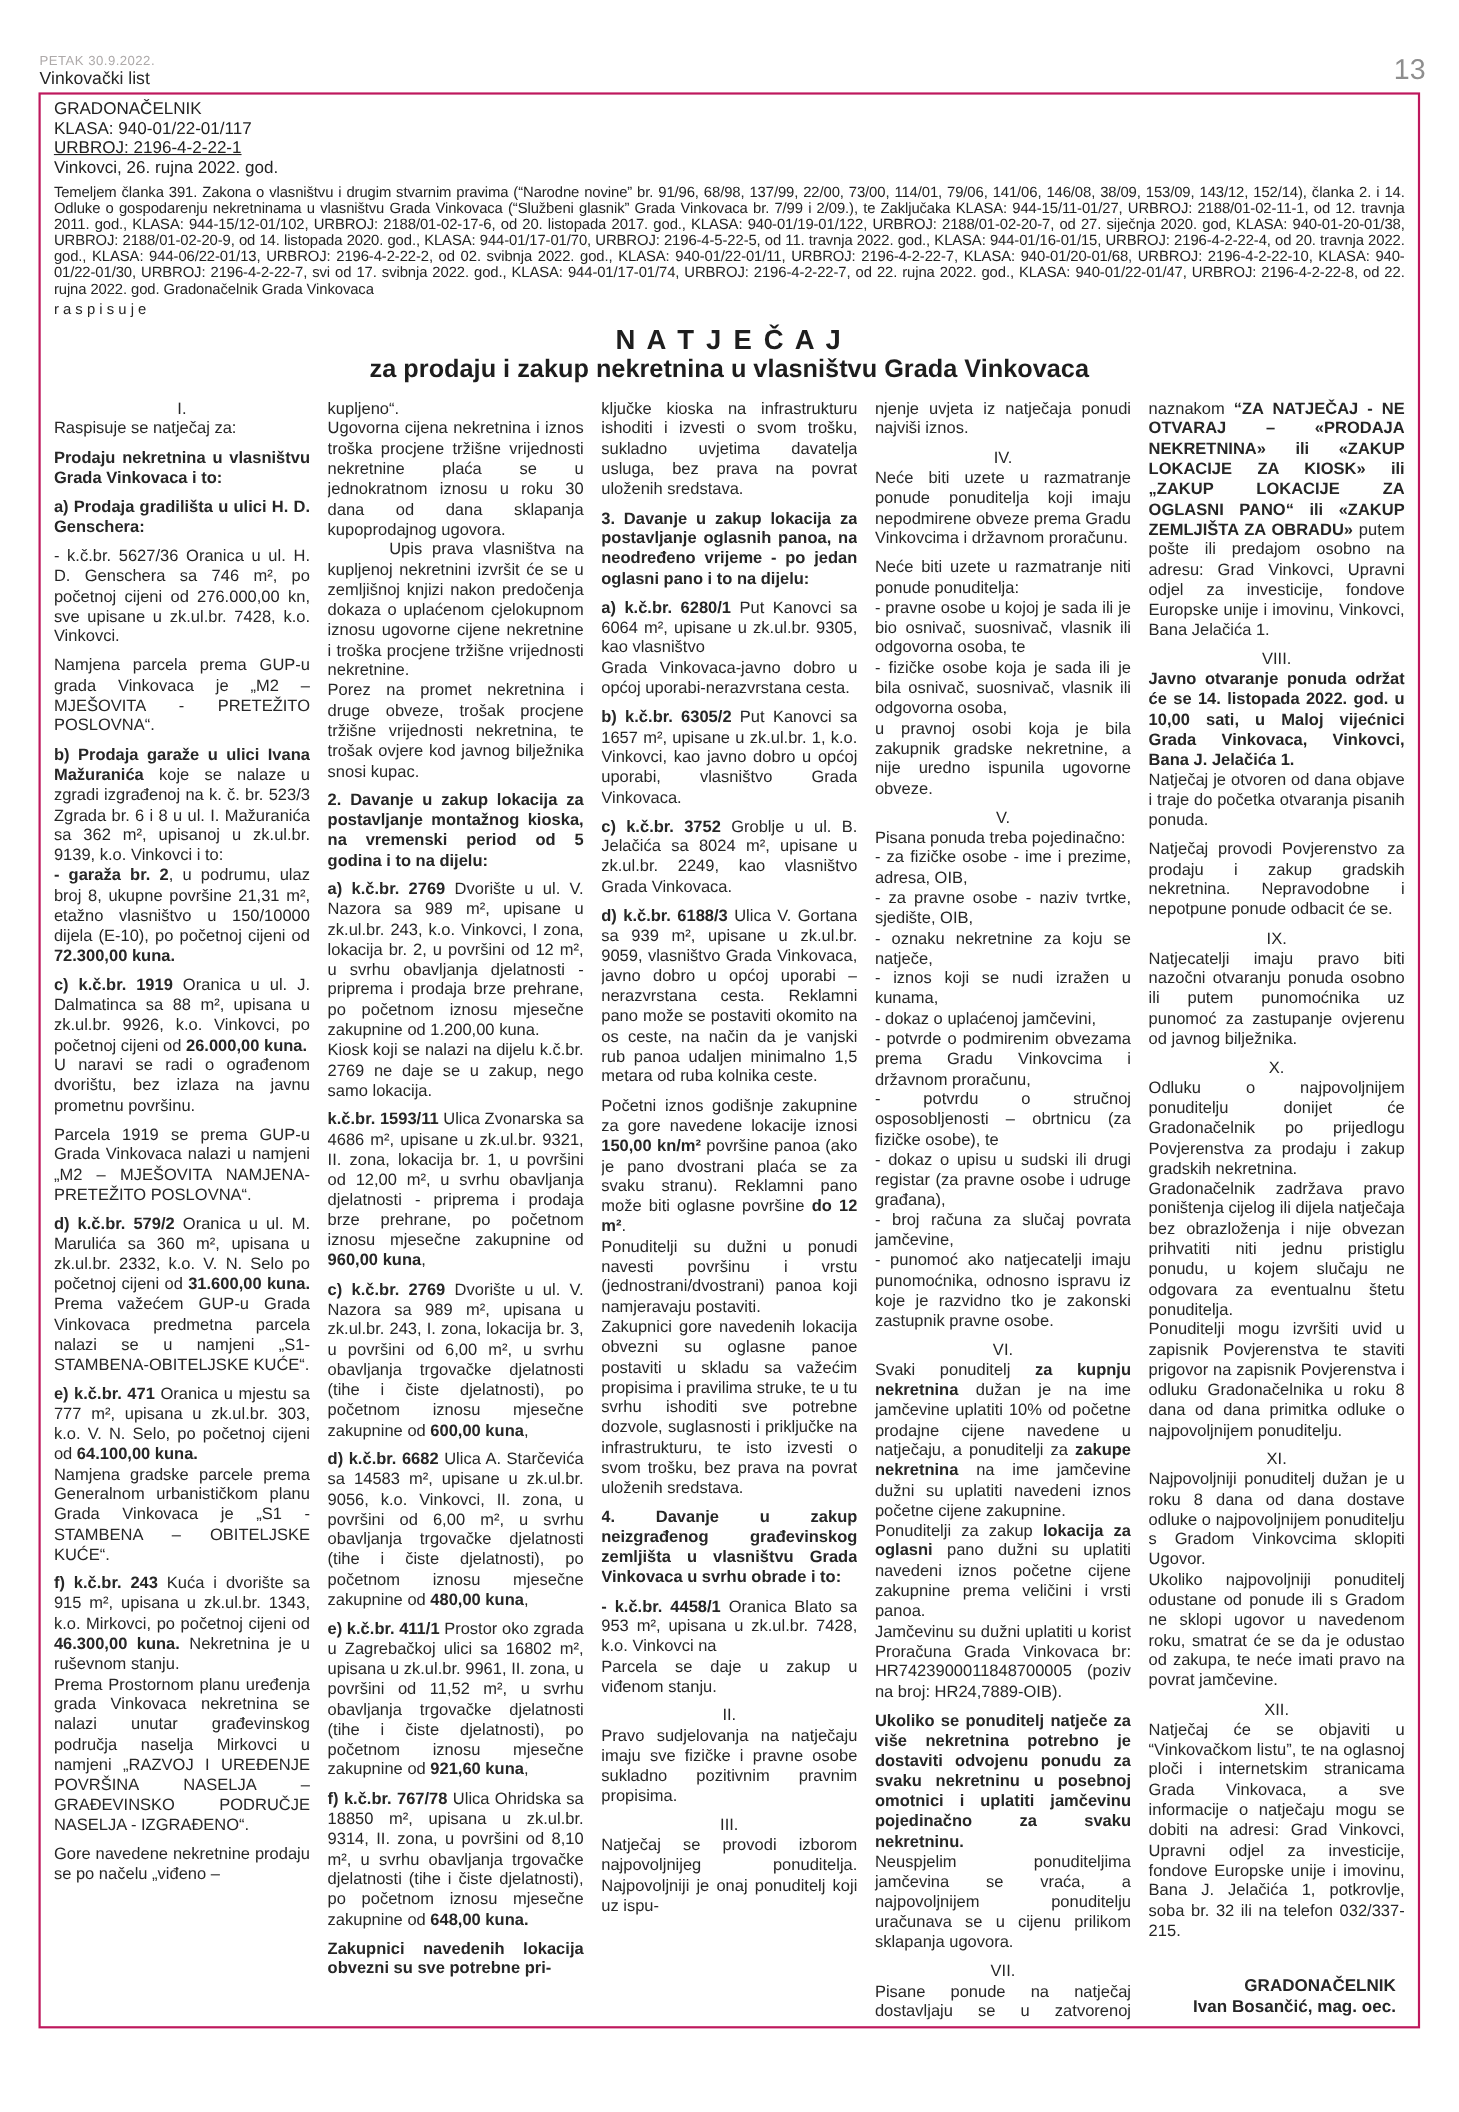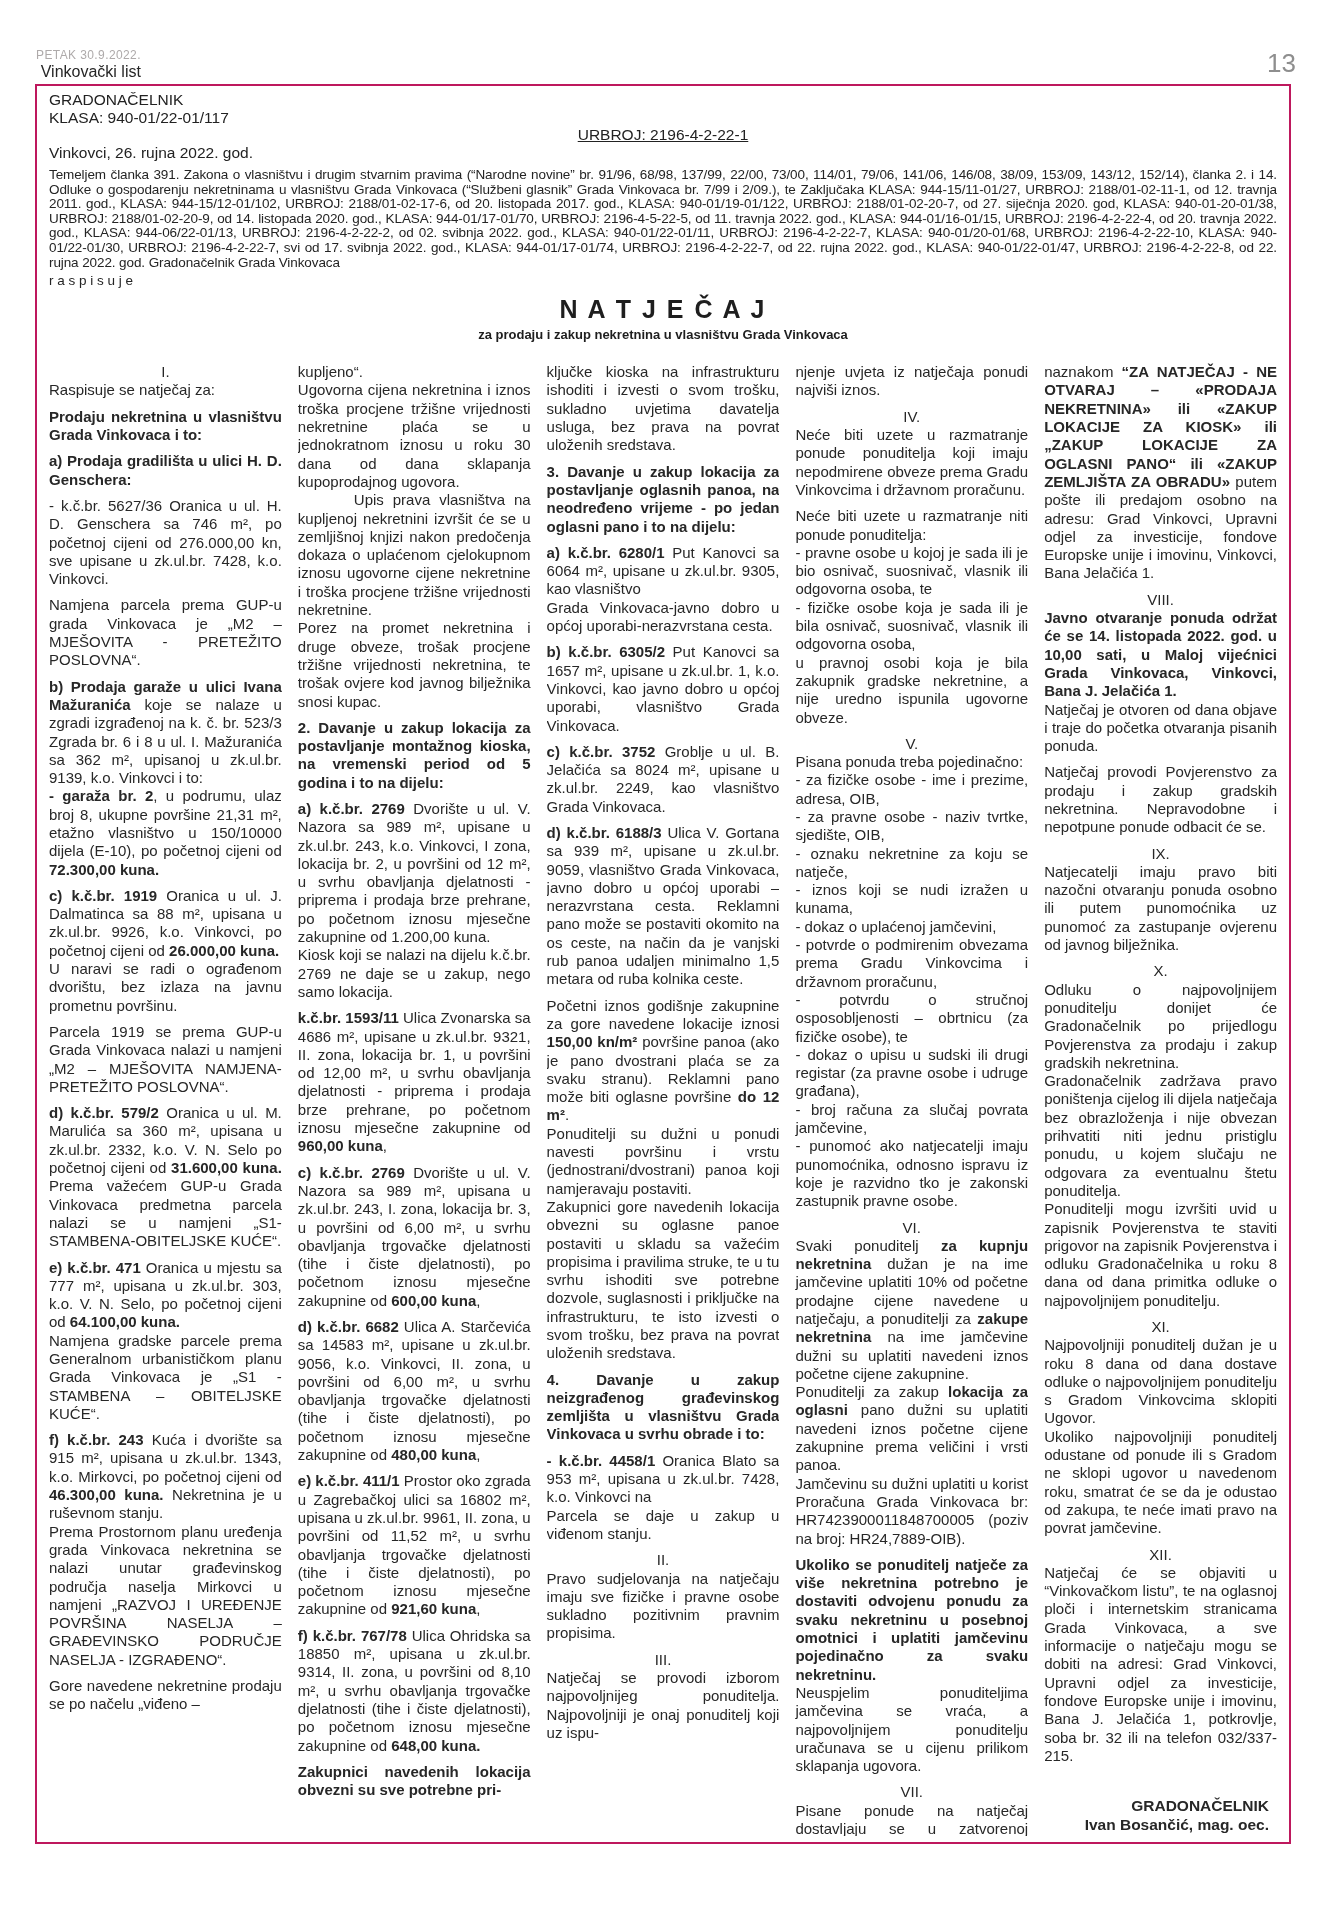--- a/index.html
+++ b/index.html
@@ -1,33 +1,33 @@
 <!DOCTYPE html>
 <html lang="hr"><head>
 <meta charset="utf-8">
 <style>
   html,body{margin:0;padding:0;background:#ffffff;}
   body{width:1326px;height:1920px;position:relative;overflow:hidden;
        font-family:"Liberation Sans", sans-serif;color:#2a2a2a;}
   .masthead{position:absolute;top:48px;left:36px;right:30px;display:flex;
-            justify-content:space-between;align-items:flex-end;text-align:right;}
+            justify-content:space-between;align-items:flex-end;}
   .mh-date{font-size:12px;color:#aeaaaa;letter-spacing:.4px;line-height:15px;}
   .mh-pub{font-size:16px;color:#262626;line-height:18px;}
   .mh-page{font-size:26px;color:#8e8e8e;line-height:30px;align-self:flex-start;}
   .notice-box{position:absolute;left:35px;right:35px;top:84px;bottom:76px;
               border:2px solid #be185d;padding:5px 12px 6px 12px;
               display:flex;flex-direction:column;overflow:hidden;box-sizing:border-box;}
   .letterhead{font-size:15.5px;line-height:17.5px;color:#222;}
-  .letterhead .u{text-decoration:underline;text-align:center;}
+  .letterhead .u{text-decoration:underline;}
   .preamble{margin:7px 0 0 0;font-size:13.5px;line-height:14.6px;letter-spacing:-0.1px;
             text-align:justify;color:#242424;}
   .raspisuje{margin:3px 0 0 0;font-size:13.5px;line-height:15px;color:#242424;}
   .doc-title{margin:7px 0 0 0;text-align:center;font-size:25px;line-height:28px;
              font-weight:bold;letter-spacing:2px;color:#1e1e1e;}
-  .doc-subtitle{margin:1px 0 0 0;text-align:center;font-size:13px;line-height:22px;
+  .doc-subtitle{margin:1px 0 0 0;text-align:center;font-size:23px;line-height:22px;
                 font-weight:bold;color:#1e1e1e;}
   .columns{flex:1 1 auto;min-height:0;margin-top:17px;display:flex;gap:16px;overflow:hidden;}
   .col{flex:1 1 0;min-width:0;overflow:hidden;display:flex;flex-direction:column;
        font-size:15px;line-height:18.3px;color:#272727;}
   .col p{margin:0;overflow-wrap:anywhere;}
   .p{text-align:justify;}
   .p-indent{text-align:justify;text-indent:56px;}
   .center{text-align:center;}
   .gap{flex:0 0 8px;height:8px;}
   .b{font-weight:bold;}

